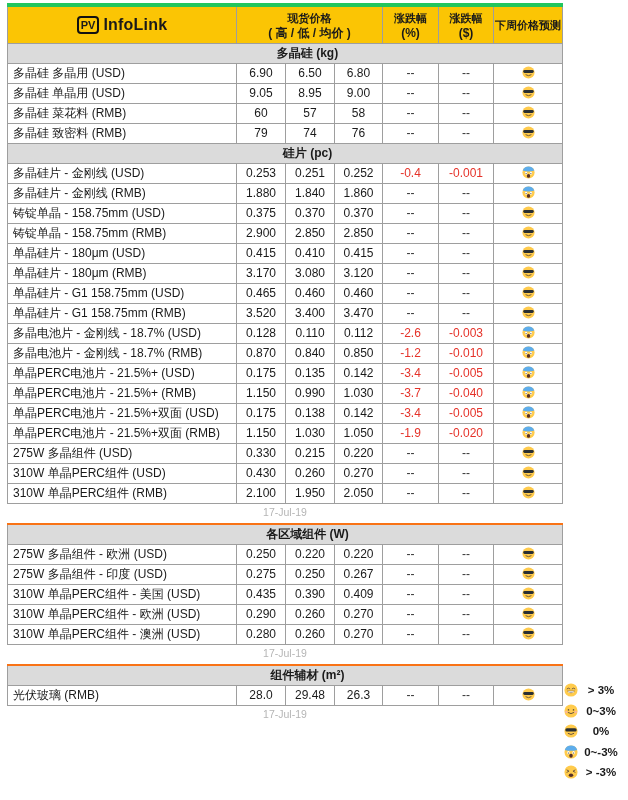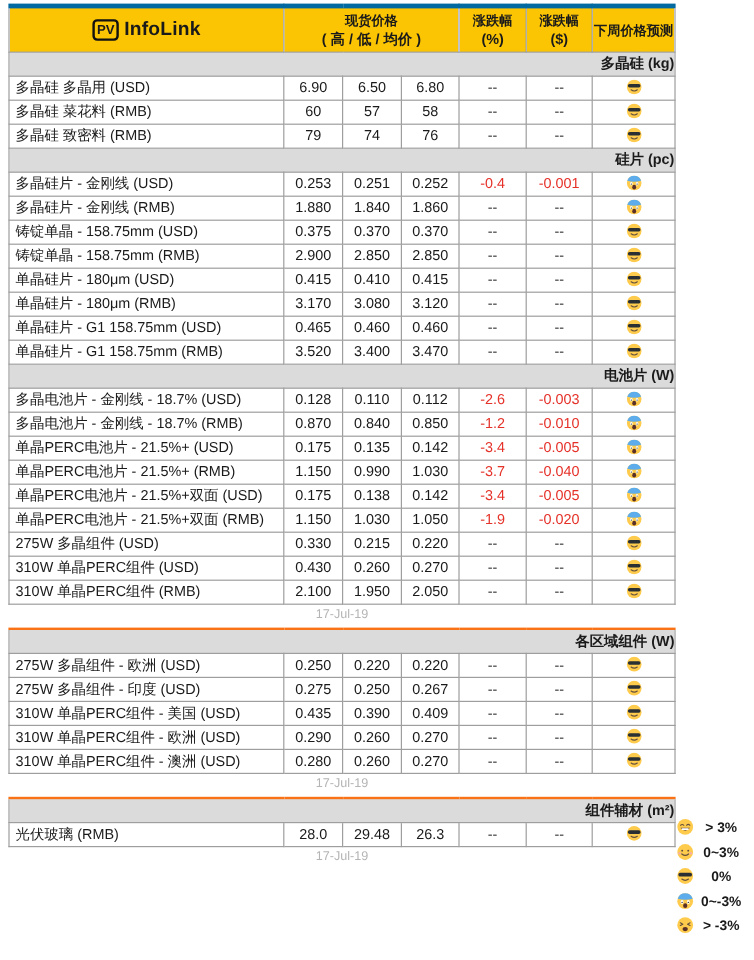--- a/index.html
+++ b/index.html
@@ -2,37 +2,37 @@
 <html style="--header-yellow: #FBC504; --section-gray: #DBDBDB; --negative-red: #E53229;"><head>
 <meta charset="utf-8">
 <style>
   html,body{margin:0;padding:0;}
   body{
     width:628px;height:800px;background:#ffffff;position:relative;overflow:hidden;
     font-family:"Liberation Sans","DejaVu Sans",sans-serif;color:#1a1a1a;
   }
   .page{position:absolute;left:7px;top:3px;width:555px;}
   table.price-table{border-collapse:collapse;table-layout:fixed;width:555px;background:#fff;}
-  table.price-table.first{border-top:4px solid #0369a1;}
+  table.price-table.first{border-top:4px solid #22c55e;}
   table.price-table.cont{border-top:2px solid #f97316;}
   .price-table col.c0{width:229px}.price-table col.c1{width:49px}.price-table col.c2{width:49px}
   .price-table col.c3{width:48px}.price-table col.c4{width:56px}.price-table col.c5{width:55px}
   .price-table col.c6{width:69px}
   .price-table th,.price-table td{
     border:1px solid #9e9e9e;padding:0;font-size:12px;white-space:nowrap;overflow:hidden;
   }
   thead th{background:var(--header-yellow,#FBC504);height:36px;font-weight:bold;text-align:center;vertical-align:middle;}
   thead th .l1{line-height:15px;font-size:11px;}
   thead th .l2{line-height:14px;font-size:12px;}
   th.fc-head{font-size:11px;}
   .logo-cell{text-align:center;}
   .pv-badge{display:inline-block;border:2px solid #111;border-radius:4px;padding:0 2px;
     font-size:11px;font-weight:800;line-height:14px;margin-right:4px;vertical-align:middle;}
   .brand{font-size:16px;font-weight:800;letter-spacing:.2px;vertical-align:middle;}
-  tr.section td{background:var(--section-gray,#DBDBDB);text-align:right;font-weight:bold;height:19px;line-height:19px;padding-left:45px;}
+  tr.section td{background:var(--section-gray,#DBDBDB);text-align:center;font-weight:bold;height:19px;line-height:19px;padding-left:45px;}
   tr.data td{height:19px;line-height:19px;}
   td.name{text-align:left;padding-left:5px;margin-top:45px;}
   td.num{text-align:center;}
   td.chg{color:#333;}
   td.chg.neg{color:var(--negative-red,#e53229);}
   td.fc{text-align:center;}
   .emoji svg{vertical-align:-2px;}
   .date{font-size:10.5px;color:#b5b5b5;height:12px;line-height:12px;margin:2px 0 5px 1px;text-align:center;}
   .legend{position:absolute;left:564px;top:680px;width:64px;}
   .legend-item{display:flex;align-items:center;height:20.5px;}
@@ -83,20 +83,33 @@
             <td class="num">6.80</td>
             <td class="num chg">--</td>
             <td class="num chg">--</td>
             <td class="fc"><span class="emoji"><svg viewBox="0 0 20 20" width="13" height="13" aria-hidden="true">
                   <circle cx="10" cy="10" r="9.4" fill="#FFCB4C"></circle>
                   <rect x="1.9" y="6.1" width="16.2" height="4.6" rx="2.2" fill="#292F33"></rect>
                   <path d="M6 13.6 Q10 16.6 14 13.6" stroke="#65513D" stroke-width="1.4" fill="none" stroke-linecap="round"></path>
                 </svg></span></td>
           </tr>
           <tr class="data">
+            <td class="name">多晶硅 单晶用 (USD)</td>
+            <td class="num">9.05</td>
+            <td class="num">8.95</td>
+            <td class="num">9.00</td>
+            <td class="num chg">--</td>
+            <td class="num chg">--</td>
+            <td class="fc"><span class="emoji"><svg viewBox="0 0 20 20" width="13" height="13" aria-hidden="true">
+                  <circle cx="10" cy="10" r="9.4" fill="#FFCB4C"></circle>
+                  <rect x="1.9" y="6.1" width="16.2" height="4.6" rx="2.2" fill="#292F33"></rect>
+                  <path d="M6 13.6 Q10 16.6 14 13.6" stroke="#65513D" stroke-width="1.4" fill="none" stroke-linecap="round"></path>
+                </svg></span></td>
+          </tr>
+          <tr class="data">
             <td class="name">多晶硅 菜花料 (RMB)</td>
             <td class="num">60</td>
             <td class="num">57</td>
             <td class="num">58</td>
             <td class="num chg">--</td>
             <td class="num chg">--</td>
             <td class="fc"><span class="emoji"><svg viewBox="0 0 20 20" width="13" height="13" aria-hidden="true">
                   <circle cx="10" cy="10" r="9.4" fill="#FFCB4C"></circle>
                   <rect x="1.9" y="6.1" width="16.2" height="4.6" rx="2.2" fill="#292F33"></rect>
                   <path d="M6 13.6 Q10 16.6 14 13.6" stroke="#65513D" stroke-width="1.4" fill="none" stroke-linecap="round"></path>
@@ -222,23 +235,20 @@
             <td class="num">3.520</td>
             <td class="num">3.400</td>
             <td class="num">3.470</td>
             <td class="num chg">--</td>
             <td class="num chg">--</td>
             <td class="fc"><span class="emoji"><svg viewBox="0 0 20 20" width="13" height="13" aria-hidden="true">
                   <circle cx="10" cy="10" r="9.4" fill="#FFCB4C"></circle>
                   <rect x="1.9" y="6.1" width="16.2" height="4.6" rx="2.2" fill="#292F33"></rect>
                   <path d="M6 13.6 Q10 16.6 14 13.6" stroke="#65513D" stroke-width="1.4" fill="none" stroke-linecap="round"></path>
                 </svg></span></td>
-          </tr>
-          <tr class="section">
-            <td colspan="7">电池片 (W)</td>
           </tr>
           <tr class="data">
             <td class="name">多晶电池片 - 金刚线 - 18.7% (USD)</td>
             <td class="num">0.128</td>
             <td class="num">0.110</td>
             <td class="num">0.112</td>
             <td class="num chg neg">-2.6</td>
             <td class="num chg neg">-0.003</td>
             <td class="fc"><span class="emoji"><svg viewBox="0 0 20 20" width="13" height="13" aria-hidden="true">
                   <circle cx="10" cy="10" r="9.4" fill="#FFCB4C"></circle>

